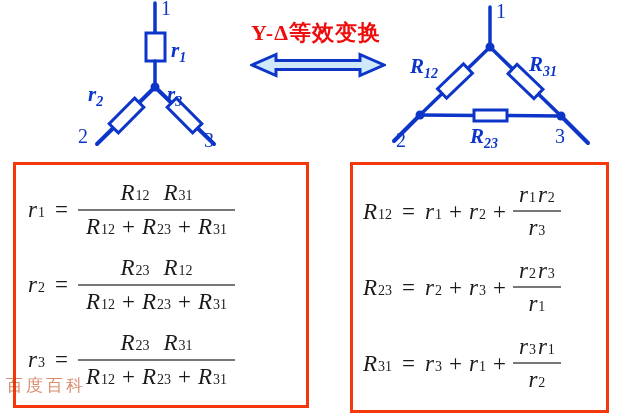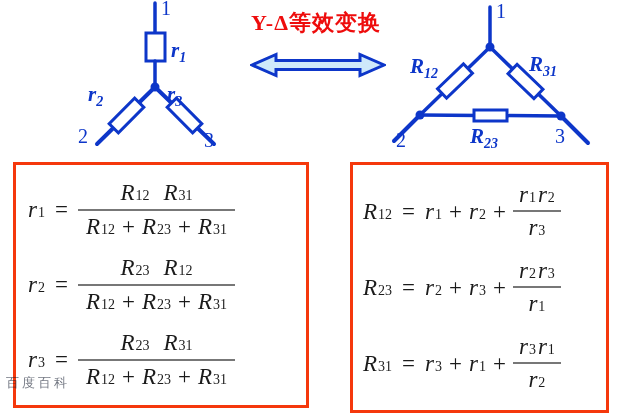--- a/index.html
+++ b/index.html
@@ -15,40 +15,40 @@
   .abs{position:absolute;}
   
   .wire{stroke:var(--blue);stroke-width:3.5;stroke-linecap:round;fill:none;}
   .wire-thick{stroke:var(--blue);stroke-width:4;stroke-linecap:round;fill:none;}
   .res{fill:#ffffff;stroke:var(--blue);stroke-width:3;}
   .node{fill:var(--blue);stroke:none;}
   .term{font-family:"Liberation Serif","DejaVu Serif",serif;font-size:20px;fill:var(--blue);}
   .rlab{font-family:"Liberation Serif","DejaVu Serif",serif;font-size:21px;font-weight:700;
         font-style:italic;fill:var(--blue);}
   
-  .title{left:251px;top:8px;font-size:22px;font-weight:700;color:var(--red);
+  .title{left:251px;top:18px;font-size:22px;font-weight:700;color:var(--red);
          font-family:"Liberation Serif","DejaVu Serif",serif;letter-spacing:1px;white-space:nowrap;}
   
   .box{border:3px solid var(--border);background:#fff;display:flex;flex-direction:column;
        justify-content:space-evenly;font-size:23px;}
   .box-left{left:13px;top:162px;width:284px;height:240px;padding-left:6px;box-sizing:content-box;}
   .box-right{left:350px;top:162px;width:249px;height:245px;padding-left:4px;box-sizing:content-box;}
   .row{display:flex;align-items:center;}
   .v{display:inline-flex;align-items:baseline;white-space:nowrap;}
   .b{font-style:italic;}
   .s{display:inline-block;font-size:14px;font-style:normal;vertical-align:-7px;line-height:1;margin-left:1px;}
   .plus{margin:0 7px;}
   .eq{margin:0 10px;}
   .lhs{display:inline-flex;align-items:baseline;margin-left:6px;}
   .fr{display:inline-flex;flex-direction:column;align-items:center;}
   .nu{display:flex;align-items:baseline;gap:14px;padding:0 8px 3px 8px;}
   .nu-tight{gap:2px;padding:0 6px 2px 6px;}
   .ba{align-self:stretch;height:2px;background:var(--bar);}
   .de{display:flex;align-items:baseline;padding:3px 8px 0 8px;}
-  .wm{left:6px;top:374px;font-size:13px;color:#0f172a;opacity:.6;letter-spacing:3px;
+  .wm{left:6px;top:374px;font-size:17px;color:#c2410c;opacity:.6;letter-spacing:3px;
       font-family:"Liberation Sans",sans-serif;}
 </style>
 </head>
 <body>
 
 <div class="canvas">
 
   <svg class="abs" style="left:0;top:0;" width="240" height="158" viewBox="0 0 240 158">
     <line class="wire" x1="155" y1="3" x2="155" y2="34"></line>
     <text class="term" x="161" y="15">1</text>

